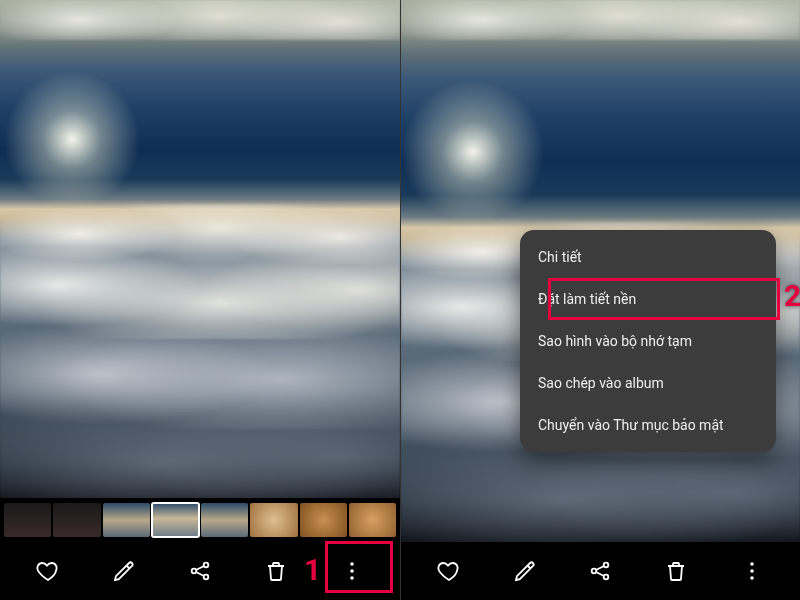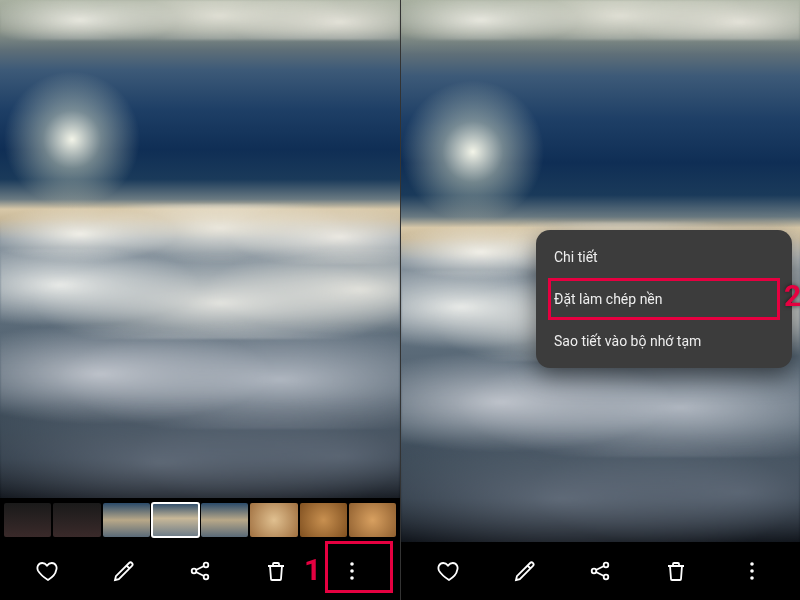--- a/index.html
+++ b/index.html
@@ -116,21 +116,21 @@
   .action-btn {
     width: 48px; height: 44px;
     display: flex; align-items: center; justify-content: center;
     color: #fff;
     cursor: pointer;
   }
   .action-btn svg { width: 24px; height: 24px; stroke: #fff; fill: none; stroke-width: 1.8; }
 
   .popup {
     position: absolute;
-    right: 8px;
+    right: 24px;
     top: 230px;
     width: 256px;
     background: #3c3c3c;
     border-radius: 14px;
     padding: 6px 0;
     box-shadow: 0 8px 24px rgba(0,0,0,0.5);
     z-index: 50;
   }
   .popup-item {
     padding: 13px 18px;
@@ -220,22 +220,24 @@
   <div class="photo-area">
     <div class="sky">
       <div class="cloud-band cb-top"></div>
       <div class="cloud-band cb-1"></div>
       <div class="cloud-band cb-2"></div>
       <div class="cloud-band cb-3"></div>
       <div class="cloud-band cb-4"></div>
     </div>
     <div class="popup">
       <div class="popup-item">Chi tiết</div>
-      <div class="popup-item">Đặt làm chép nền</div>
-      <div class="popup-item">Sao tiết vào bộ nhớ tạm</div>
+      <div class="popup-item">Đặt làm tiết nền</div>
+      <div class="popup-item">Sao hình vào bộ nhớ tạm</div>
+      <div class="popup-item">Sao chép vào album</div>
+      <div class="popup-item">Chuyển vào Thư mục bảo mật</div>
     </div>
   </div>
   <div class="action-bar">
     <div class="action-btn">
       <svg viewBox="0 0 24 24">
           <path d="M12 21s-7.5-4.9-10-9.4C.4 8.2 2.3 4 6.2 4c2.2 0 3.8 1.3 4.8 2.6C12 5.3 13.6 4 15.8 4c3.9 0 5.8 4.2 4.2 7.6C19.5 16.1 12 21 12 21z"></path>
         </svg>
     </div>
     <div class="action-btn">
       <svg viewBox="0 0 24 24">

